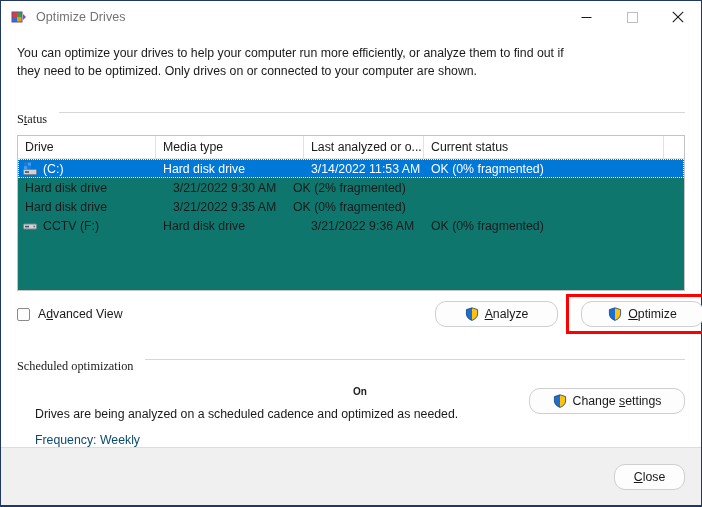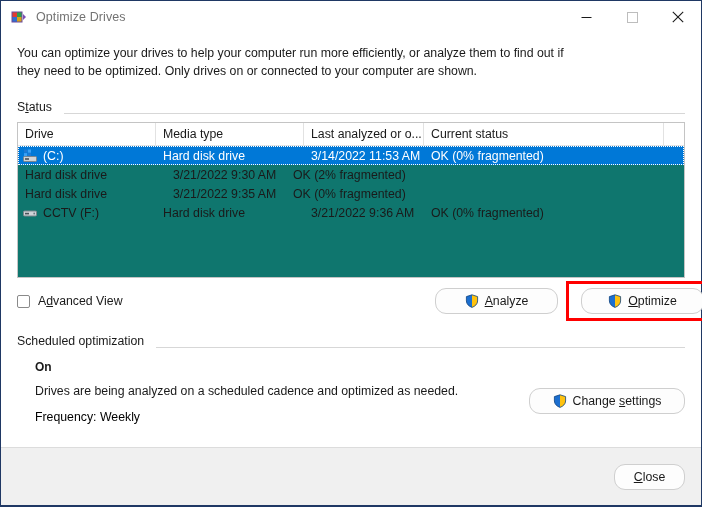--- a/index.html
+++ b/index.html
@@ -63,22 +63,23 @@
   #desc {
     margin-top: 11px;
     font-size: 12.3px;
     line-height: 18px;
     color: #1a1a1a;
     width: 556px;
   }
 
   .group-head {
     display: flex;
-    align-items: flex-end;
-    margin-top: 20px;
+    align-items: flex-start;
+    margin-top: 32px;
+    font-family: Liberation Serif, serif;
   }
   .group-head .gl {
     font-size: 12.3px;
     color: #1a1a1a;
     white-space: nowrap;
   }
   .group-head .rule {
     flex: 1 1 auto;
     height: 1px;
     background: #d7d7d7;
@@ -181,23 +182,23 @@
     border: 3px solid #ff0000;
     pointer-events: none;
   }
   #btn-optimize { width: 123px; position: absolute; left: 564px; top: 0; }
 
   
   .shield { width: 14px; height: 14px; flex: 0 0 14px; }
 
   
   #sched-body { margin-left: 18px; margin-top: 12px; }
-  #sched-on { font-size: 12px; font-weight: bold; color: #1a1a1a; }
+  #sched-on { font-size: 10px; font-weight: bold; color: #1a1a1a; text-align: center; }
   #sched-desc { font-size: 12.3px; color: #1a1a1a; margin-top: 10px; }
-  #sched-freq { font-size: 12.3px; color: #000000; margin-top: 12px; }
+  #sched-freq { font-size: 12.3px; color: #0c4a6e; margin-top: 12px; }
   #btn-change {
     width: 156px;
     position: absolute;
     right: 16px;
     top: 355px;
   }
 
   
   #footer {
     flex: 0 0 58px;

